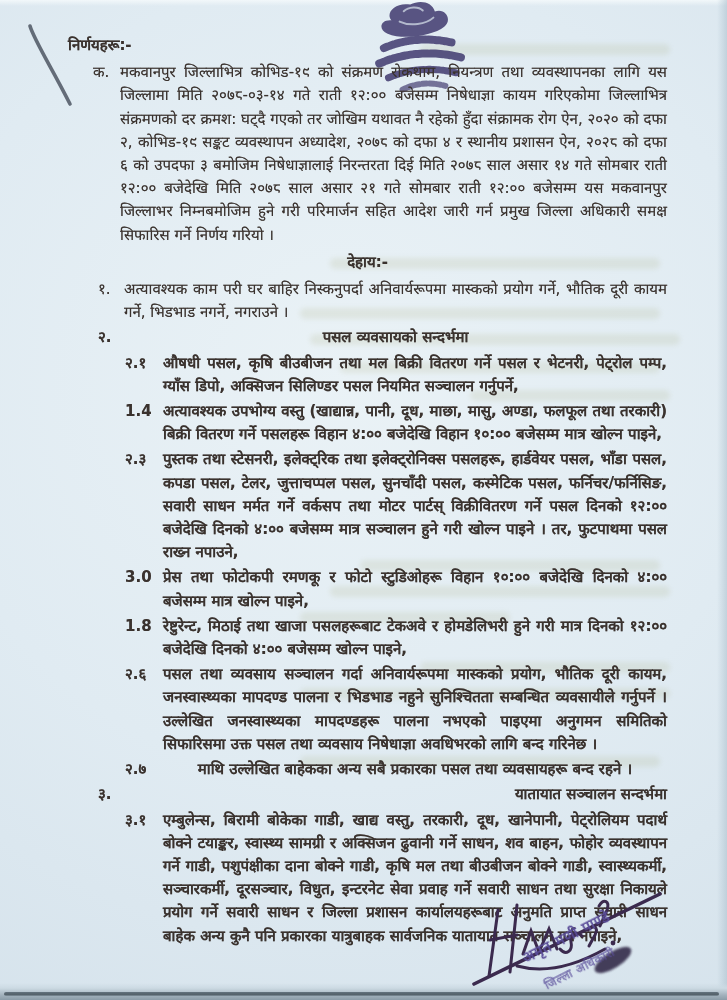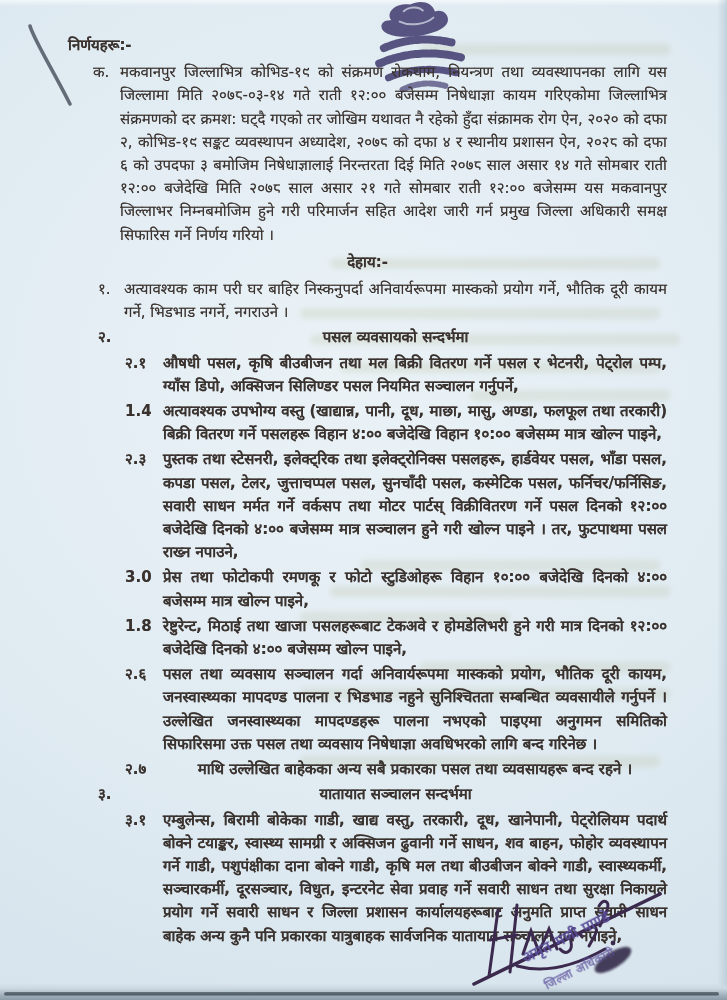--- a/index.html
+++ b/index.html
@@ -150,21 +150,21 @@
       <span class="num">२.६</span>
       <span class="txt">पसल तथा व्यवसाय सञ्चालन गर्दा अनिवार्यरूपमा मास्कको प्रयोग, भौतिक दूरी कायम, जनस्वास्थ्यका मापदण्ड पालना र भिडभाड नहुने सुनिश्चितता सम्बन्धित व्यवसायीले गर्नुपर्ने । उल्लेखित जनस्वास्थ्यका मापदण्डहरू पालना नभएको पाइएमा अनुगमन समितिको सिफारिसमा उक्त पसल तथा व्यवसाय निषेधाज्ञा अवधिभरको लागि बन्द गरिनेछ ।</span>
     </div>
     <div class="row lvl2">
       <span class="num">२.७</span>
       <span class="txt" style="text-align:center">माथि उल्लेखित बाहेकका अन्य सबै प्रकारका पसल तथा व्यवसायहरू बन्द रहने ।</span>
     </div>
 
     <div class="row lvl1 bold">
       <span class="num">३.</span>
-      <span class="txt" style="text-align:center">यातायात सञ्चालन सन्दर्भमा</span>
+      <span class="txt" style="text-align:right">यातायात सञ्चालन सन्दर्भमा</span>
     </div>
 
     <div class="row lvl2">
       <span class="num">३.१</span>
       <span class="txt">एम्बुलेन्स, बिरामी बोकेका गाडी, खाद्य वस्तु, तरकारी, दूध, खानेपानी, पेट्रोलियम पदार्थ बोक्ने टयाङ्कर, स्वास्थ्य सामग्री र अक्सिजन ढुवानी गर्ने साधन, शव बाहन, फोहोर व्यवस्थापन गर्ने गाडी, पशुपंक्षीका दाना बोक्ने गाडी, कृषि मल तथा बीउबीजन बोक्ने गाडी, स्वास्थ्यकर्मी, सञ्चारकर्मी, दूरसञ्चार, विधुत, इन्टरनेट सेवा प्रवाह गर्ने सवारी साधन तथा सुरक्षा निकायले प्रयोग गर्ने सवारी साधन र जिल्ला प्रशासन कार्यालयहरूबाट अनुमति प्राप्त सवारी साधन बाहेक अन्य कुनै पनि प्रकारका यात्रुबाहक सार्वजनिक यातायात सञ्चालन गर्न नपाइने,</span>
     </div>
   </div>
 
   <svg class="sig" viewBox="0 0 210 108">
     <g stroke="#3b2a4e" stroke-width="3" fill="none" stroke-linecap="round">

